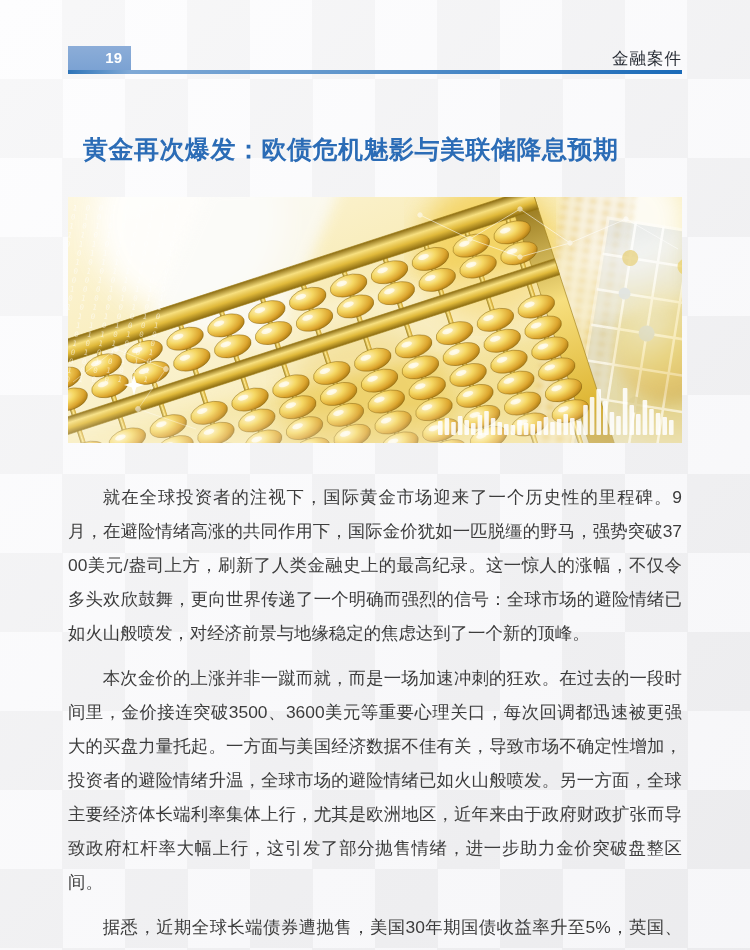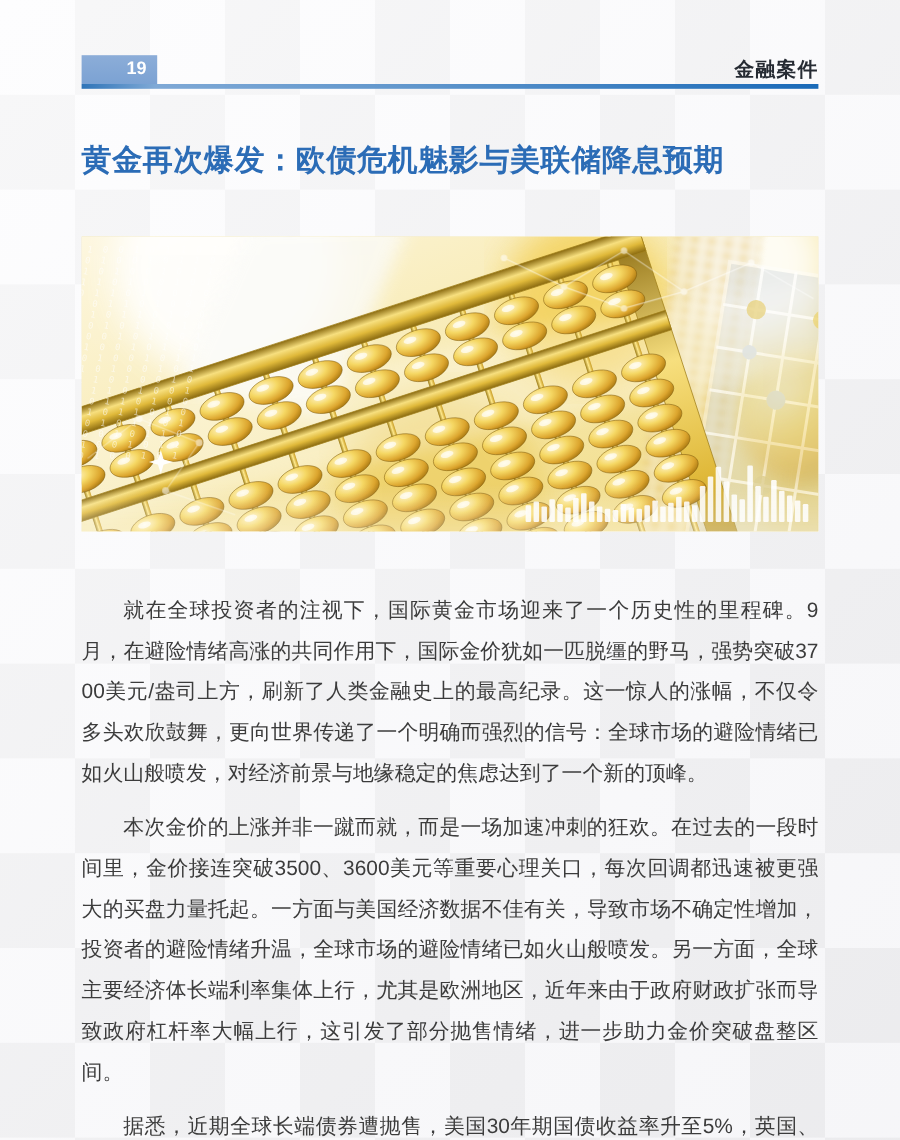--- a/index.html
+++ b/index.html
@@ -20,49 +20,49 @@
   .ribbon .num-box{
     width:54px;background:linear-gradient(180deg,#8cadd8,#7ba2d3);
     color:#ffffff;font-weight:bold;font-size:15px;line-height:24px;
     text-align:right;padding-right:9px;
   }
   .ribbon .tail{
     width:30px;background:linear-gradient(120deg,#3f81c2,#2a6db4);
     clip-path:polygon(0 0,100% 0,42% 100%,0 100%);
   }
   .section-label{
-    float:right;font-size:16.5px;font-weight:bold;color:#262b33;
+    float:right;font-size:16.5px;font-weight:normal;color:#262b33;
     line-height:24px;letter-spacing:1px;
   }
   .header-rule{
     clear:both;height:4px;margin-top:2px;
     background:linear-gradient(90deg,#2e74b8 0,#7fa9d6 10%,#6096cc 45%,#1a6ab8 100%);
   }
 
   
   .article-title{
-    position:absolute;left:68px;right:68px;top:118px;margin:0;
+    position:absolute;left:68px;right:68px;top:118px;margin:15px;
     font-size:25px;line-height:32px;font-weight:bold;color:#2b6cb6;
     letter-spacing:.5px;
   }
 
   
   .article-figure{
     position:absolute;left:68px;top:197px;width:614px;height:246px;margin:0;
     overflow:hidden;background:#f6ecc0;
   }
   .article-figure svg{display:block;width:614px;height:246px;}
 
   
   .article-body{
     position:absolute;left:68px;right:68px;top:480px;
     color:#3c3c3c;font-size:17.4px;line-height:34px;
   }
   .article-body p{
-    margin:11px 0 11px 0;text-indent:2em;text-align:justify;
+    margin:0 0 11px 0;text-indent:2em;text-align:justify;
     text-justify:inter-ideograph;word-break:break-all;
   }
 </style>
 </head>
 <body>
 
 <div class="page">
 
   <div class="page-header">
     <div class="ribbon">

